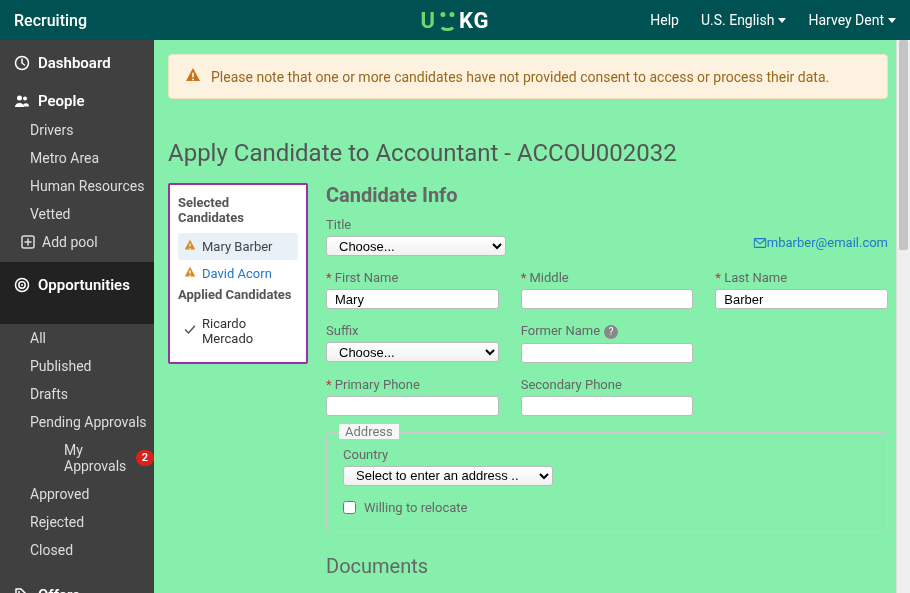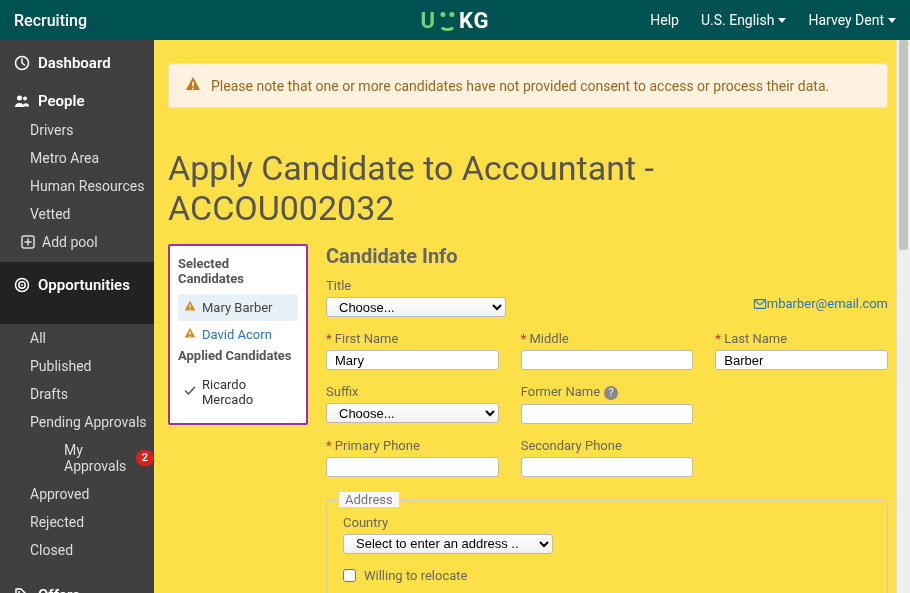--- a/index.html
+++ b/index.html
@@ -20,27 +20,27 @@
   .main-wrap { display: flex; height: calc(100% - 40px); }
   
   .sidebar { width: 154px; background: #404040; color: #e5e5e5; overflow-y: auto; font-size: 14px; }
   .sb-section { padding: 14px 0 6px 14px; display: flex; align-items: center; gap: 8px; font-weight: 600; color: #fff; font-size: 15px; }
   .sb-section.active { background: #222; }
   .sb-item { padding: 6px 0 6px 30px; cursor: pointer; color: #ddd; display: flex; align-items: center; gap: 6px; }
   .sb-item-indent { padding-left: 64px; }
   .sb-icon { width: 16px; height: 16px; display: inline-flex; align-items: center; justify-content: center; }
   .badge-red { background: #d9221c; color: #fff; border-radius: 9px; font-size: 11px; padding: 0 6px; line-height: 16px; font-weight: 600; }
   
-  .content { flex: 1; background: #fde047; overflow-y: auto; position: relative; padding: 23px 22px 14px 14px; }
+  .content { flex: 1; background: #86efac; overflow-y: auto; position: relative; padding: 14px 22px 14px 14px; }
   
   .notice { background: #fdf2df; border: 1px solid #f0e0c0; border-radius: 4px; padding: 12px 16px; display: flex; align-items: center; gap: 10px; margin-bottom: 18px; }
   .notice-icon { color: #c77518; }
   .notice-text { color: #9a671d; font-size: 14px; }
   
-  .page-title { font-size: 34px; font-weight: 400; color: #555; margin-bottom: 16px; margin-top: 40px; }
+  .page-title { font-size: 24px; font-weight: 400; color: #555; margin-bottom: 16px; margin-top: 40px; }
   
   .columns { display: flex; gap: 18px; }
   .left-panel { width: 140px; border: 2px solid #9b2fae; padding: 10px 8px; background: #fff; border-radius: 2px; align-self: flex-start; }
   .panel-heading { font-size: 13px; font-weight: 700; color: #555; margin-bottom: 8px; }
   .cand-item { padding: 6px 6px; font-size: 13px; display: flex; align-items: center; gap: 6px; cursor: pointer; border-radius: 3px; }
   .cand-item.active { background: #e8f0f8; color: #444; }
   .cand-item.link { color: #2176c7; }
   .warn-icon { color: #d88a1a; }
   .check-icon { color: #555; }
   .panel-heading.second { }
@@ -54,21 +54,21 @@
   .req::before { content: "* "; color: #c43131; }
   .help-circ { display: inline-flex; width: 14px; height: 14px; background: #888; color: #fff; border-radius: 50%; font-size: 10px; align-items: center; justify-content: center; margin-left: 4px; }
   input[type=text], select { width: 100%; height: 20px; border: 1px solid #bbb; border-radius: 3px; padding: 0 8px; font-size: 13px; background: #fff; }
   select { background: linear-gradient(#fff,#f1f1f1); }
   .email-link { color: #2176c7; font-size: 13px; text-decoration: none; display: flex; align-items: center; gap: 0; justify-content: flex-end; }
   .email-link svg { color: #2176c7; }
   .row-top { display: flex; align-items: flex-end; }
   .row-top .field { margin-right: 20px; }
   .row-top .email-cell { margin-left: auto; margin-bottom: 6px; }
   
-  .fieldset { border: 1px solid #ccc; border-radius: 4px; padding: 14px 16px 16px; margin-top: 23px; position: relative; }
+  .fieldset { border: 1px solid #ccc; border-radius: 4px; padding: 14px 16px 16px; margin-top: 16px; position: relative; }
   .legend { position: absolute; top: -9px; left: 12px; background: #f7f7f7; padding: 0 6px; font-size: 13px; color: #777; }
   .checkbox-row { display: flex; align-items: center; gap: 8px; font-size: 13px; color: #666; margin-top: 14px; }
   .docs-title { font-size: 20px; color: #666; margin-top: 22px; }
   
   .scrollbar { position: absolute; right: 0; top: 40px; bottom: 0; width: 14px; background: #efefef; border-left: 1px solid #ddd; }
   .scrollbar-thumb { position: absolute; top: 0; left: 2px; right: 2px; height: 210px; background: #c4c4c4; border-radius: 2px; }
 </style>
 </head>
 <body>
 

